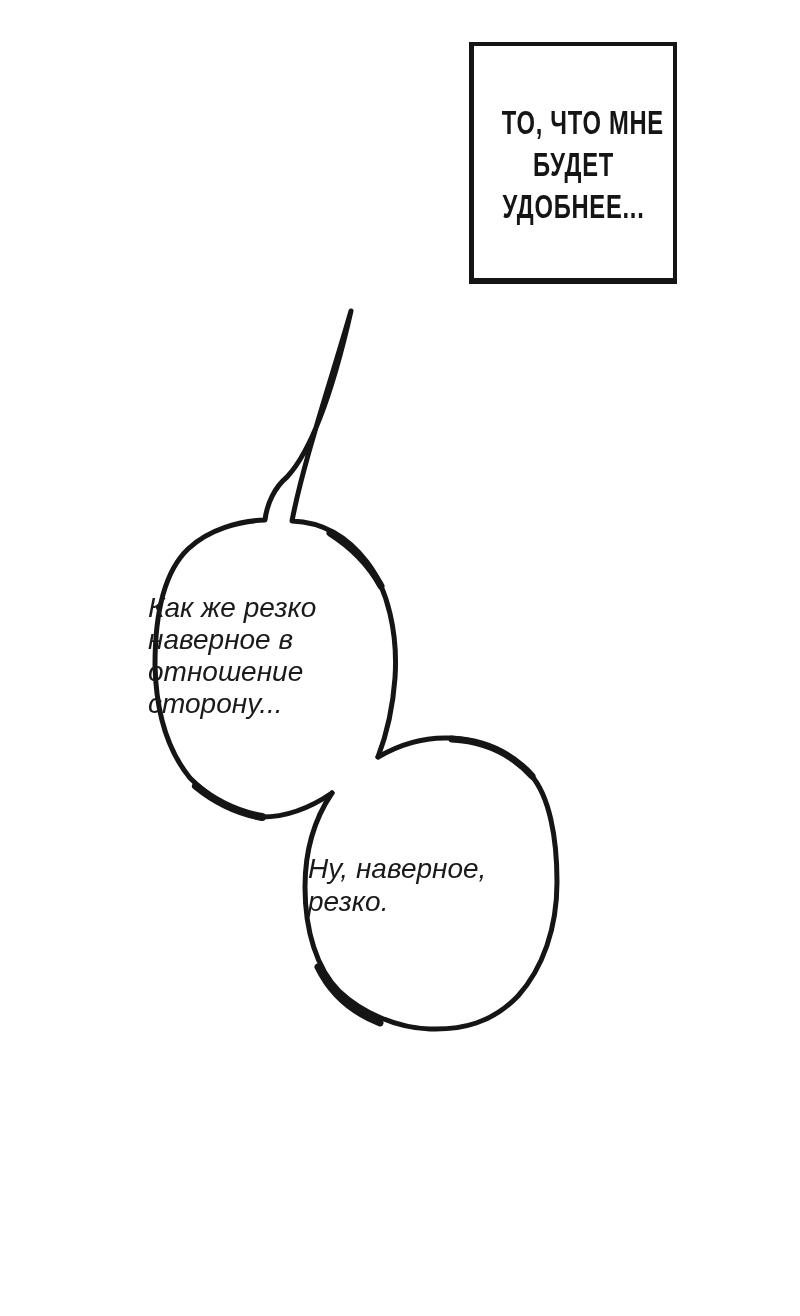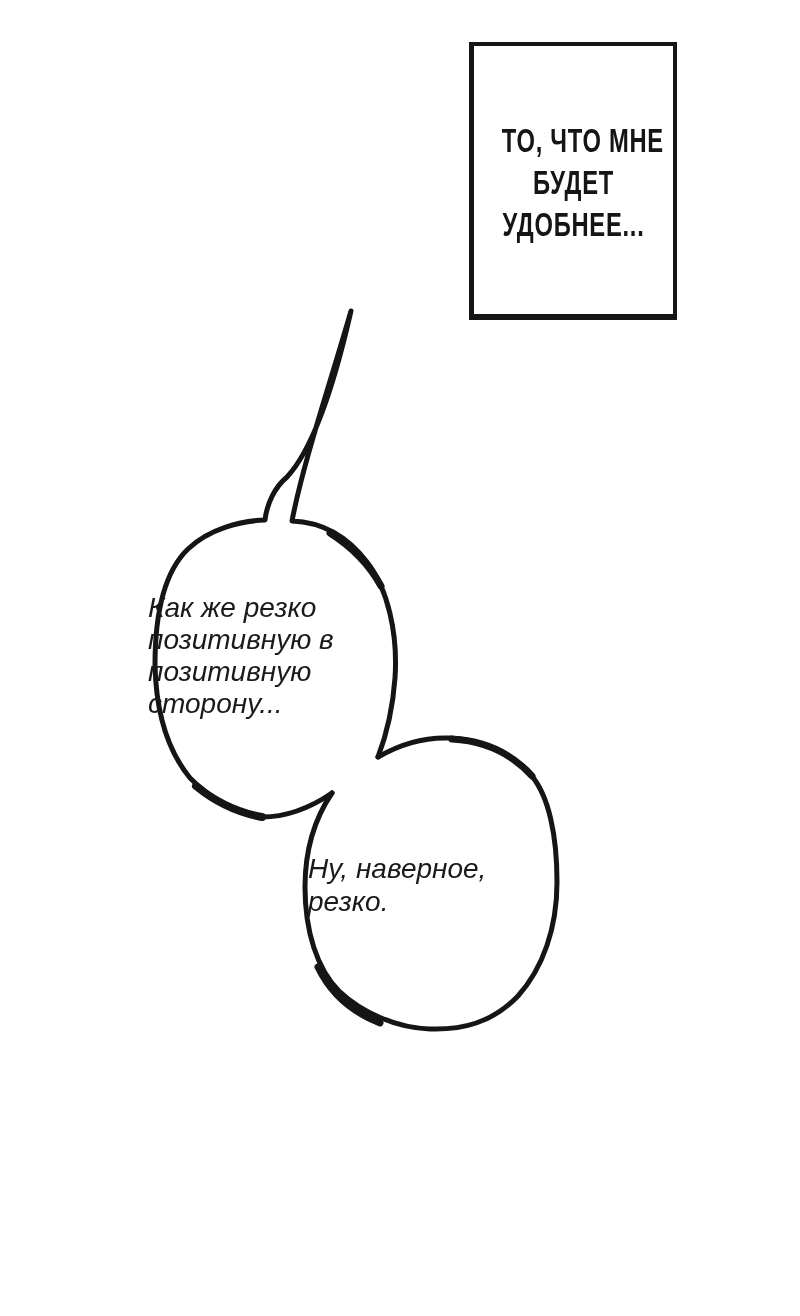--- a/index.html
+++ b/index.html
@@ -15,21 +15,21 @@
     background: #ffffff;
   }
   .artwork {
     position: absolute; left: 0; top: 0;
     width: 800px; height: 1316px;
   }
   
   .caption-box {
     position: absolute;
     left: 469px; top: 42px;
-    width: 208px; height: 278px;
+    width: 208px; height: 242px;
     box-sizing: border-box;
     border: 4px solid #151515;
     border-left-width: 5px;
     border-bottom-width: 6px;
     background: #ffffff;
     display: flex;
     align-items: center;
     justify-content: center;
   }
   .caption-text {
@@ -114,22 +114,22 @@
   <div class="caption-box">
     <div class="caption-text">
       <span class="line">ТО, ЧТО МНЕ</span>
       <span class="line">БУДЕТ</span>
       <span class="line">УДОБНЕЕ...</span>
     </div>
   </div>
 
   <div class="bubble-text bubble-text-1">
     <span class="line">Как же резко</span>
-    <span class="line">позитивную в</span>
-    <span class="line">позитивную</span>
+    <span class="line">наверное в</span>
+    <span class="line">отношение</span>
     <span class="line">сторону...</span>
   </div>
 
   <div class="bubble-text bubble-text-2">
     <span class="line">Ну, наверное,</span>
     <span class="line">резко.</span>
   </div>
 
 </div>
 

